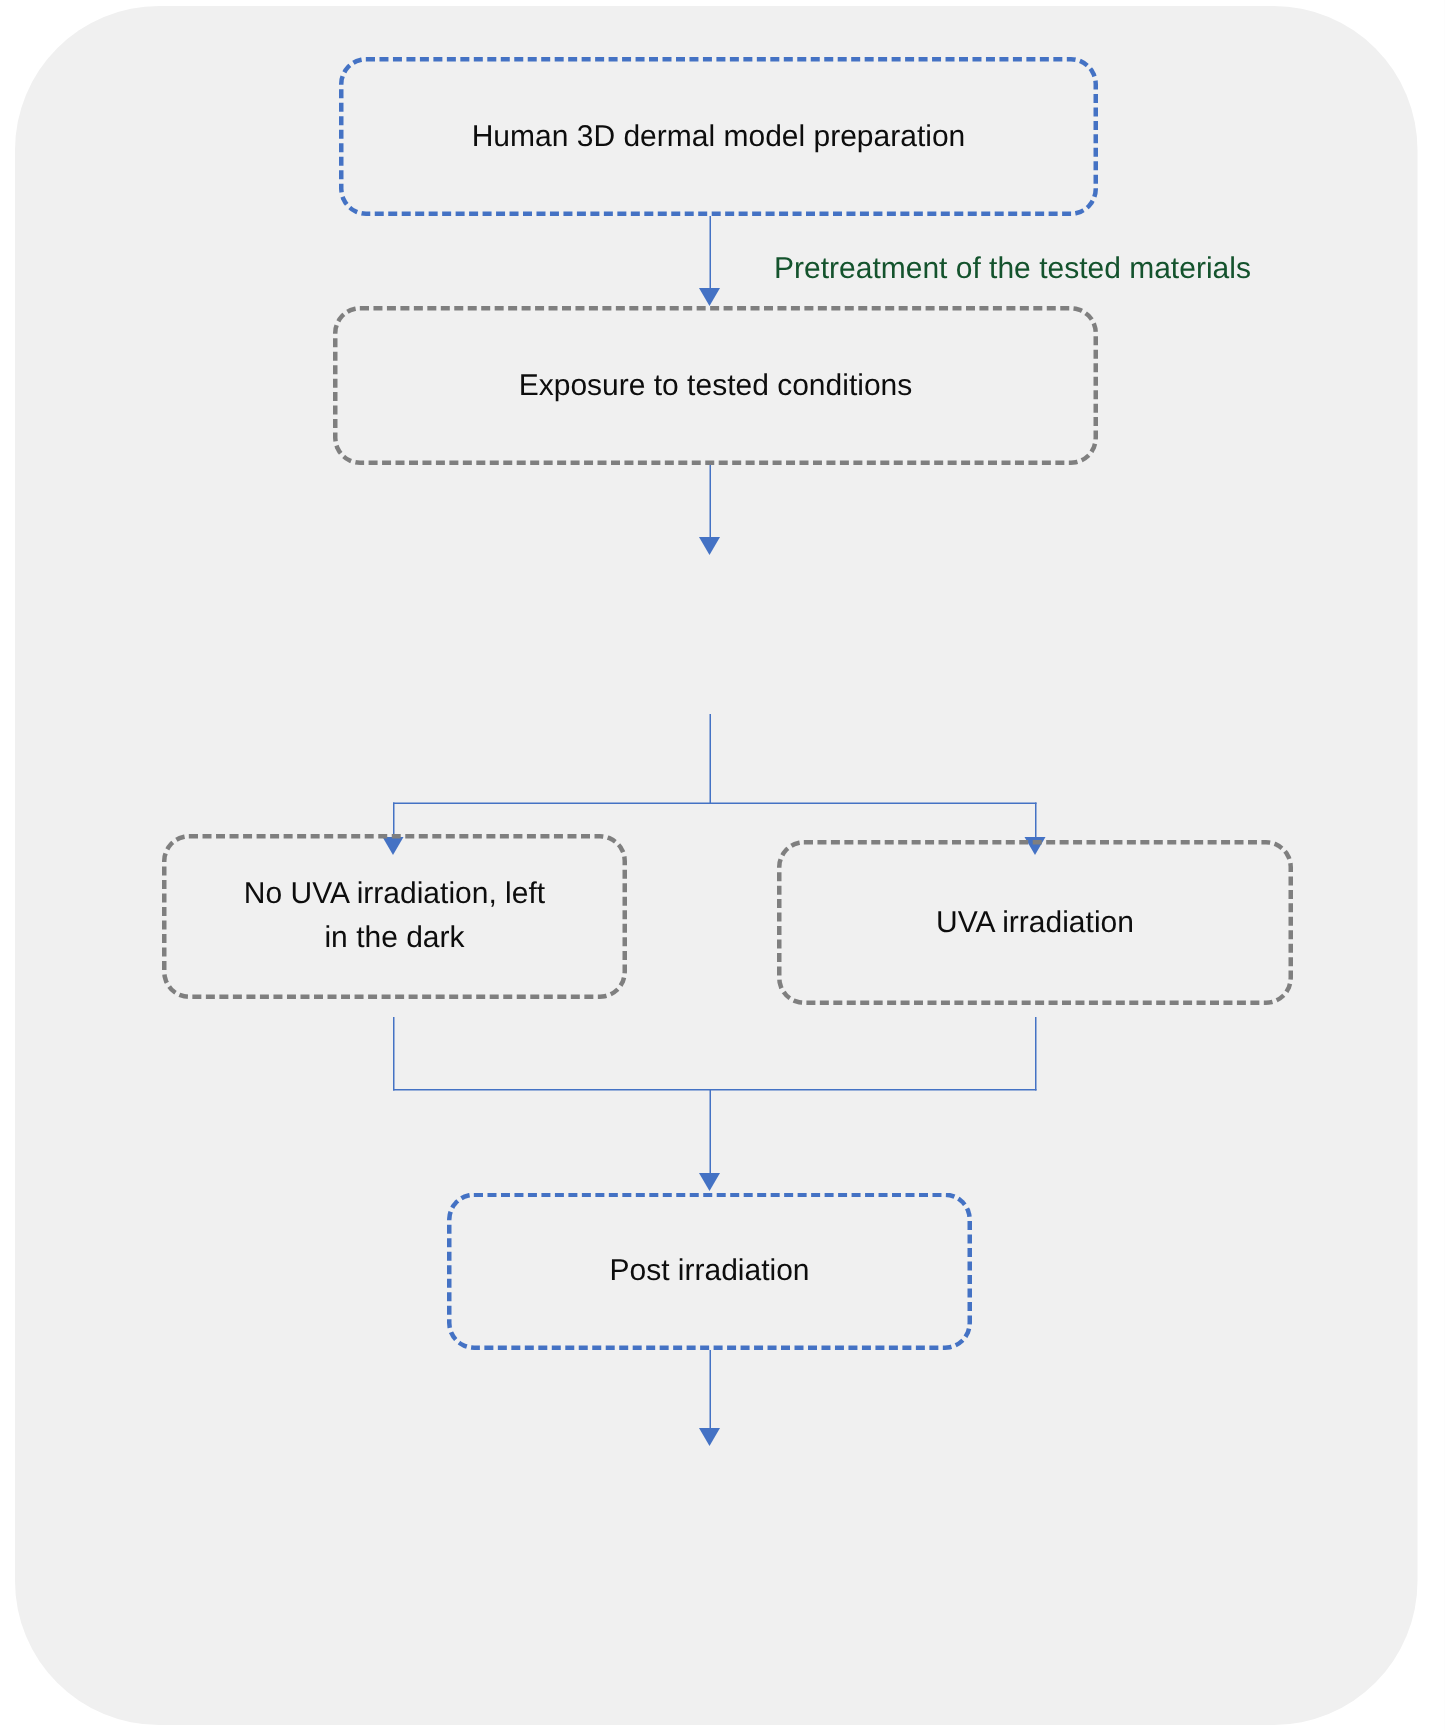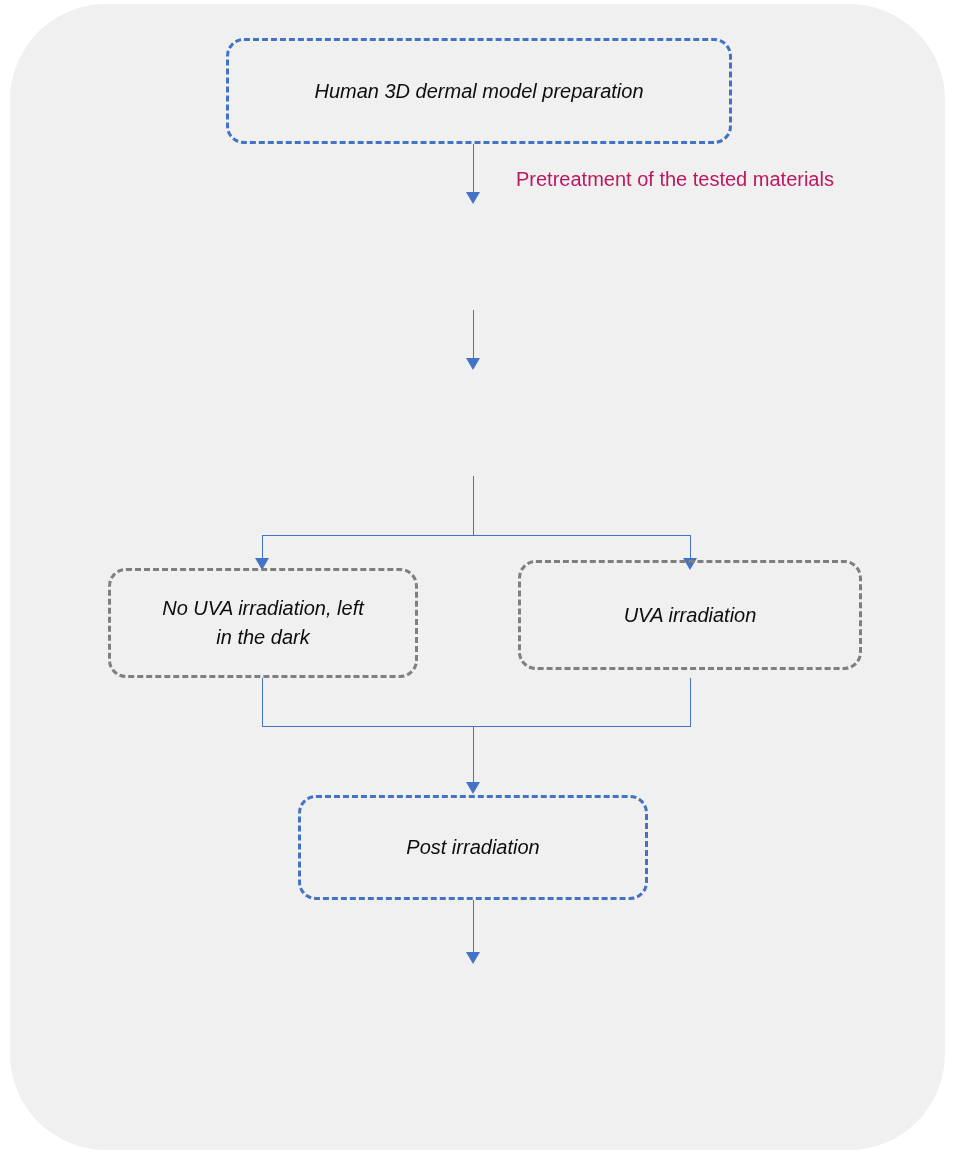--- a/index.html
+++ b/index.html
@@ -42,25 +42,24 @@
   .node.blue {
     border: 3px dashed #4472c4;
   }
   .node.gray {
     border: 3px dashed #7f7f7f;
   }
   .node .txt {
     display: block;
     padding: 0 10px;
     white-space: pre-line;
-    font-style: italic;
   }
   .side-label {
     position: absolute;
-    color: #be185d;
+    color: #14532d;
     font-size: 20px;
     line-height: 1.3;
     white-space: nowrap;
   }
   .vline {
     position: absolute;
     width: 1px;
     background: #4472c4;
   }
   .hline {
@@ -86,33 +85,36 @@
 
   <div class="node blue" style="left:226px; top:38px; width:506px; height:106px;">
     <span class="txt">Human 3D dermal model preparation</span>
   </div>
 
   <div class="vline" style="left:473px; top:144px; height:56px;"></div>
   <div class="arrowhead" style="left:466px; top:192px;"></div>
 
   <div class="side-label" style="left:516px; top:166px;">Pretreatment of the tested materials</div>
 
+  <div class="node gray" style="left:222px; top:204px; width:510px; height:106px;">
+    <span class="txt">Exposure to tested conditions</span>
+  </div>
 
   <div class="vline" style="left:473px; top:310px; height:56px;"></div>
   <div class="arrowhead" style="left:466px; top:358px;"></div>
 
 
   <div class="vline" style="left:473px; top:476px; height:60px;"></div>
   <div class="hline" style="left:262px; top:535px; width:429px;"></div>
   <div class="vline" style="left:262px; top:535px; height:30px;"></div>
   <div class="arrowhead" style="left:255px; top:558px;"></div>
   <div class="vline" style="left:690px; top:535px; height:30px;"></div>
   <div class="arrowhead" style="left:683px; top:558px;"></div>
 
-  <div class="node gray" style="left:108px; top:568px; width:310px; height:110px;align-items:center;">
+  <div class="node gray" style="left:108px; top:556px; width:310px; height:110px;align-items:center;">
     <span class="txt">No UVA irradiation, left
 in the dark</span>
   </div>
 
   <div class="node gray" style="left:518px; top:560px; width:344px; height:110px;">
     <span class="txt">UVA irradiation</span>
   </div>
 
   <div class="vline" style="left:262px; top:678px; height:49px;"></div>
   <div class="vline" style="left:690px; top:678px; height:49px;"></div>

